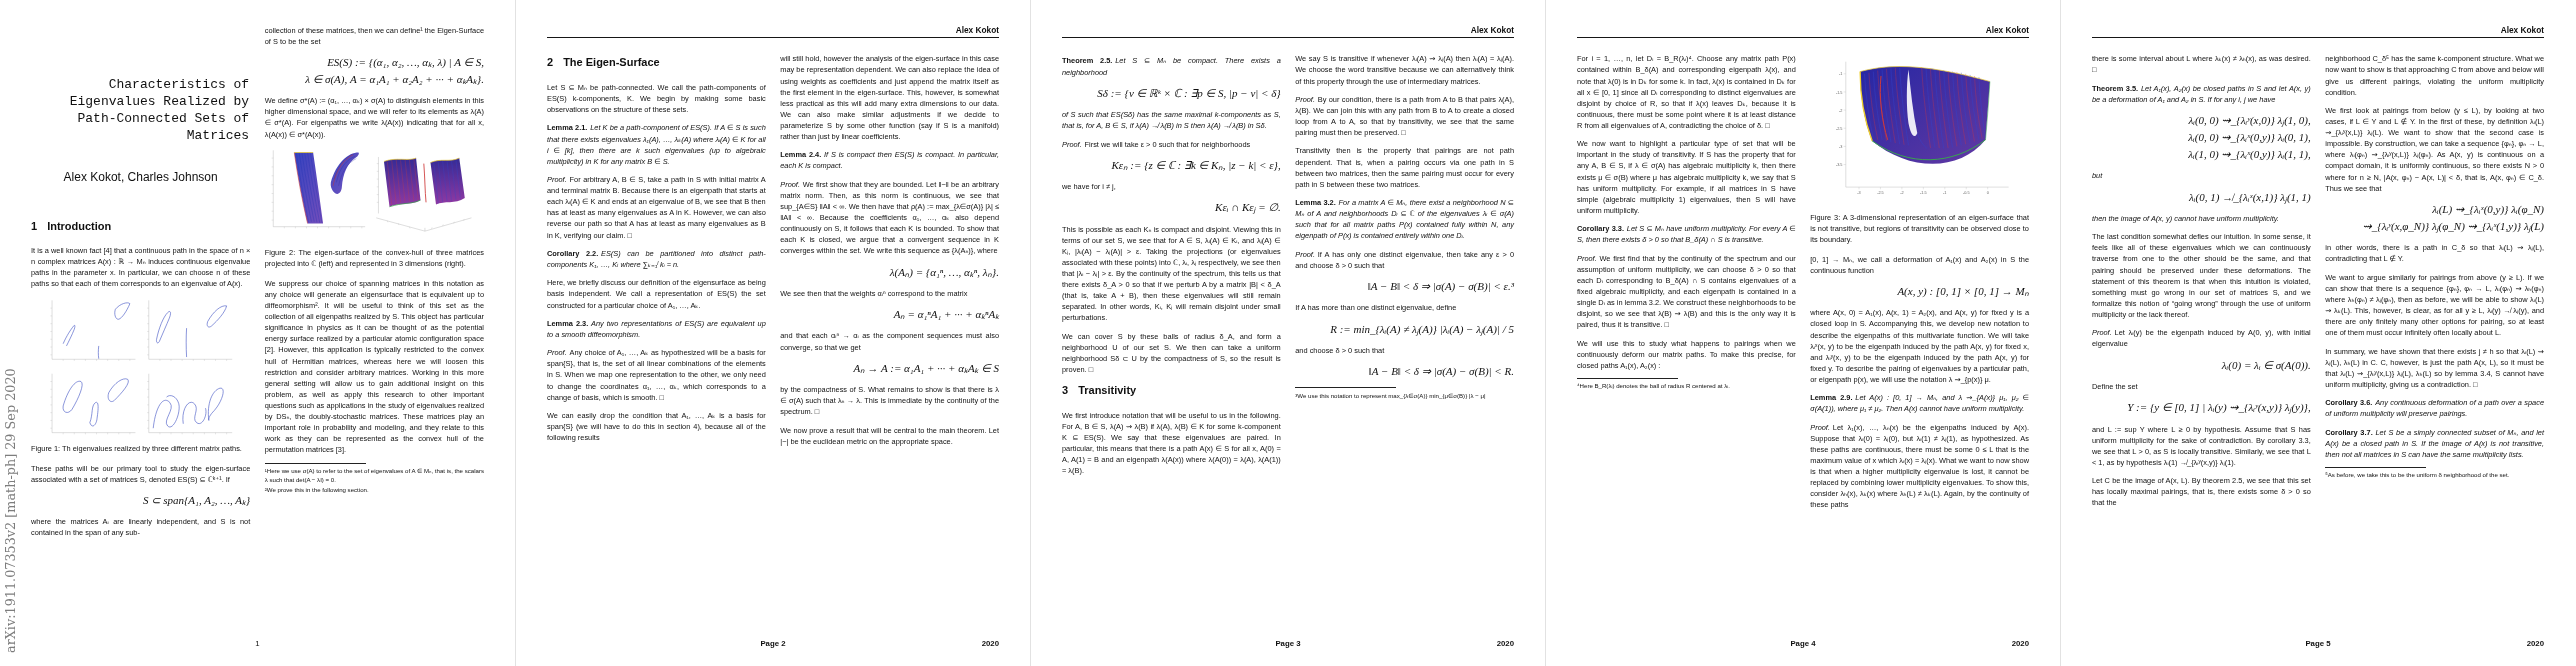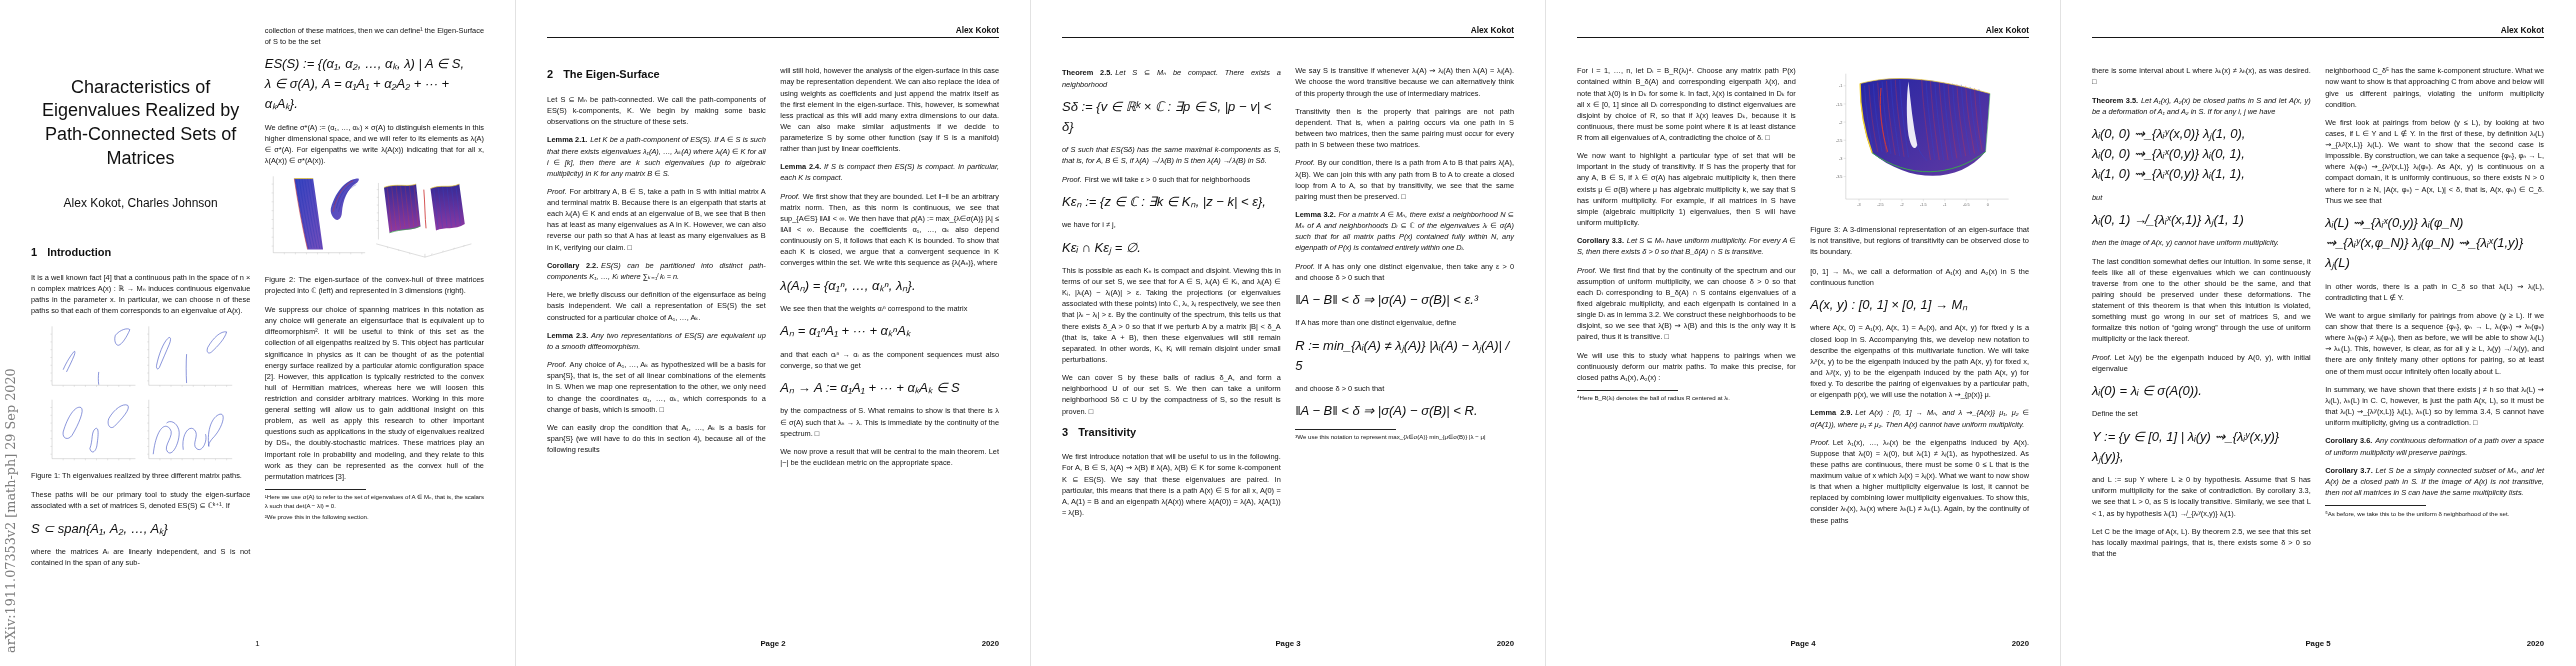--- a/index.html
+++ b/index.html
@@ -4,34 +4,34 @@
 <style>
   html,body{margin:0;padding:0;}
   body{
     width:2576px;height:667px;display:flex;background:#fff;color:#101010;
     font-family:"Liberation Sans","DejaVu Sans",sans-serif;
   }
   .sheet{position:relative;width:515px;height:667px;box-sizing:border-box;
     background:#fff;padding:24.5px 31px 43px;overflow:hidden;flex:0 0 auto;}
   .sheet + .sheet{border-left:0.6px solid #e2e2e2;}
   .hdr{display:flex;justify-content:flex-end;font-weight:700;font-size:8.3px;
-    border-bottom:0.9px solid #161616;padding-bottom:2.8px;margin-bottom:27px;}
+    border-bottom:0.9px solid #161616;padding-bottom:2.8px;margin-bottom:15px;}
   .cols{display:flex;gap:14.5px;align-items:flex-start;}
   .col{flex:1 1 0;min-width:0;font-size:7.4px;line-height:1.5;text-align:justify;}
-  .title{font-size:18px;line-height:1.33;font-weight:400;text-align:center;margin:51px 1.1px 23px;}
+  .title{font-size:13px;line-height:1.33;font-weight:400;text-align:right;margin:51px 1.1px 23px;font-family:Liberation Mono, monospace;}
   .authors{text-align:center;font-size:12px;margin:0 0 32px;}
   .sec{font-size:11px;font-weight:700;margin:1.1px 0 11px;text-align:left;}
   .sec .sec-num{margin-right:10px;}
   .para{margin:0 0 7.2px;}
   .thm{margin:2.2px 0 7.2px;}
   .thm-lbl{font-weight:700;margin-right:2.8px;font-style:normal;}
   .thm-body{font-style:italic;}
   .prf-lbl{font-style:italic;margin-right:2.8px;}
-  .eq{font-family:Liberation Sans, sans-serif;font-style:italic;
-    font-size:13px;text-align:left;margin:7.2px 0;white-space:pre-line;line-height:1.55;}
+  .eq{font-family:Liberation Serif, serif;font-style:italic;
+    font-size:11px;text-align:right;margin:7.2px 0;white-space:pre-line;line-height:1.55;}
   .fig{margin:3.3px 0 4.4px;text-align:center;}
   .caption{margin:1.1px 0 8.3px;}
   .fnblock{margin-top:6.7px;}
   .fnrule{width:46%;border-top:0.6px solid #222;margin-bottom:3.3px;}
   .fn{font-size:6.1px;line-height:1.45;margin:0 0 1.7px;text-align:justify;}
   .ftr{position:absolute;left:31px;right:31px;bottom:19px;font-size:7.8px;
     display:flex;justify-content:center;font-weight:700;}
   .ftr.plain{font-weight:400;}
   .ftr .yr{position:absolute;right:0;text-align:right;}
   .arxiv{position:absolute;left:3.3px;top:182px;height:471px;white-space:nowrap;
@@ -176,22 +176,22 @@
       <div class="eq">Kεₙ := {z ∈ ℂ :  ∃k ∈ Kₙ,  |z − k| &lt; ε},</div>
       <p class="para">we have for i ≠ j,</p>
       <div class="eq">Kεᵢ ∩ Kεⱼ = ∅.</div>
       <p class="para">This is possible as each Kₙ is compact and disjoint.  Viewing this in terms of our set S, we see that for A ∈ S, λᵢ(A) ∈ Kᵢ, and λⱼ(A) ∈ Kⱼ, |λᵢ(A) − λⱼ(A)| &gt; ε.  Taking the projections (or eigenvalues associated with these points) into ℂ, λᵢ, λⱼ respectively, we see then that |λᵢ − λⱼ| &gt; ε.  By the continuity of the spectrum, this tells us that there exists δ_A &gt; 0 so that if we perturb A by a matrix |B| &lt; δ_A (that is, take A + B), then these eigenvalues will still remain separated.  In other words, Kᵢ, Kⱼ will remain disjoint under small perturbations.</p>
       <p class="para">We can cover S by these balls of radius δ_A, and form a neighborhood U of our set S.  We then can take a uniform neighborhood Sδ ⊂ U by the compactness of S, so the result is proven.   □</p>
       <div class="sec"><span class="sec-num">3</span><span>Transitivity</span></div>
       <p class="para">We first introduce notation that will be useful to us in the following.  For A, B ∈ S, λ(A) ⇝ λ(B) if λ(A), λ(B) ∈ K for some k-component K ⊆ ES(S).  We say that these eigenvalues are paired. In particular, this means that there is a path A(x) ∈ S for all x, A(0) = A, A(1) = B and an eigenpath λ(A(x)) where λ(A(0)) = λ(A), λ(A(1)) = λ(B).</p>
     </div>
     <div class="col">
       <p class="para">We say S is transitive if whenever λᵢ(A) ⇝ λⱼ(A) then λᵢ(A) = λⱼ(A).  We choose the word transitive because we can alternatively think of this property through the use of intermediary matrices.</p>
+      <p class="para"><span class="prf-lbl">Proof.</span><span>By our condition, there is a path from A to B that pairs λ(A), λ(B).  We can join this with any path from B to A to create a closed loop from A to A, so that by transitivity, we see that the same pairing must then be preserved.   □</span></p>
       <p class="para">Transitivity then is the property that pairings are not path dependent.  That is, when a pairing occurs via one path in S between two matrices, then the same pairing must occur for every path in S between these two matrices.</p>
-      <p class="para"><span class="prf-lbl">Proof.</span><span>By our condition, there is a path from A to B that pairs λ(A), λ(B).  We can join this with any path from B to A to create a closed loop from A to A, so that by transitivity, we see that the same pairing must then be preserved.   □</span></p>
       <p class="thm"><span class="thm-lbl">Lemma 3.2.</span><span class="thm-body">For a matrix A ∈ Mₙ, there exist a neighborhood N ⊆ Mₙ of A and neighborhoods Dᵢ ⊆ ℂ of the eigenvalues λᵢ ∈ σ(A) such that for all matrix paths P(x) contained fully within N, any eigenpath of P(x) is contained entirely within one Dᵢ.</span></p>
       <p class="para"><span class="prf-lbl">Proof.</span><span>If A has only one distinct eigenvalue, then take any ε &gt; 0 and choose δ &gt; 0 such that</span></p>
       <div class="eq">‖A − B‖ &lt; δ ⇒ |σ(A) − σ(B)| &lt; ε.³</div>
       <p class="para">If A has more than one distinct eigenvalue, define</p>
       <div class="eq">R := min_{λᵢ(A) ≠ λⱼ(A)} |λᵢ(A) − λⱼ(A)| / 5</div>
       <p class="para">and choose δ &gt; 0 such that</p>
       <div class="eq">‖A − B‖ &lt; δ  ⇒  |σ(A) − σ(B)| &lt; R.</div>
       <div class="fnblock">
         <div class="fnrule"></div>
         <p class="fn">³We use this notation to represent max_{λ∈σ(A)} min_{μ∈σ(B)} |λ − μ|</p>

